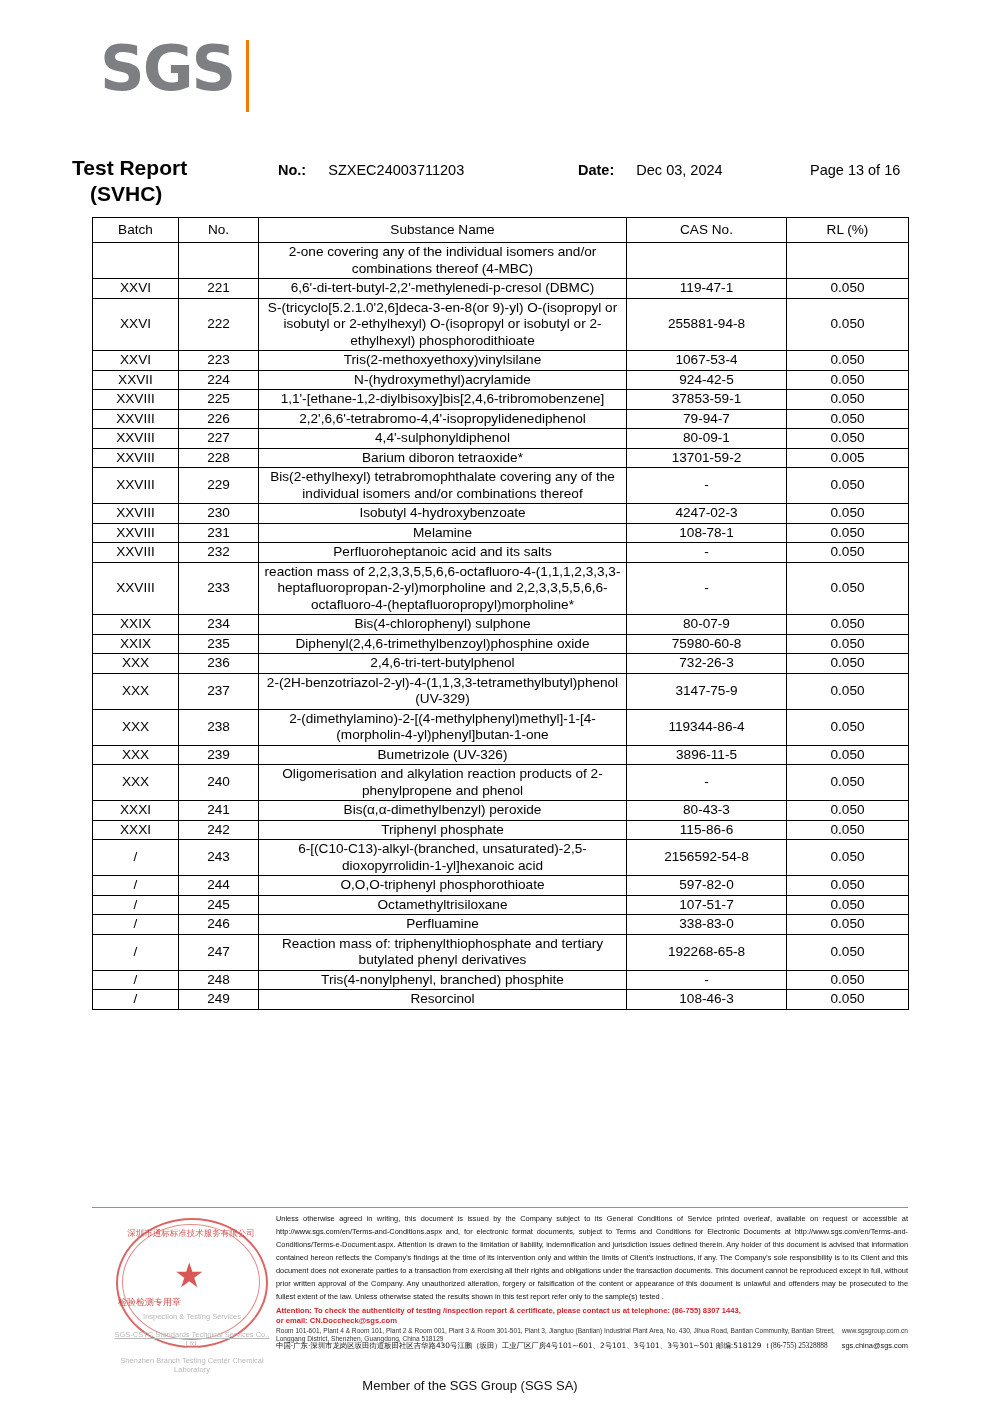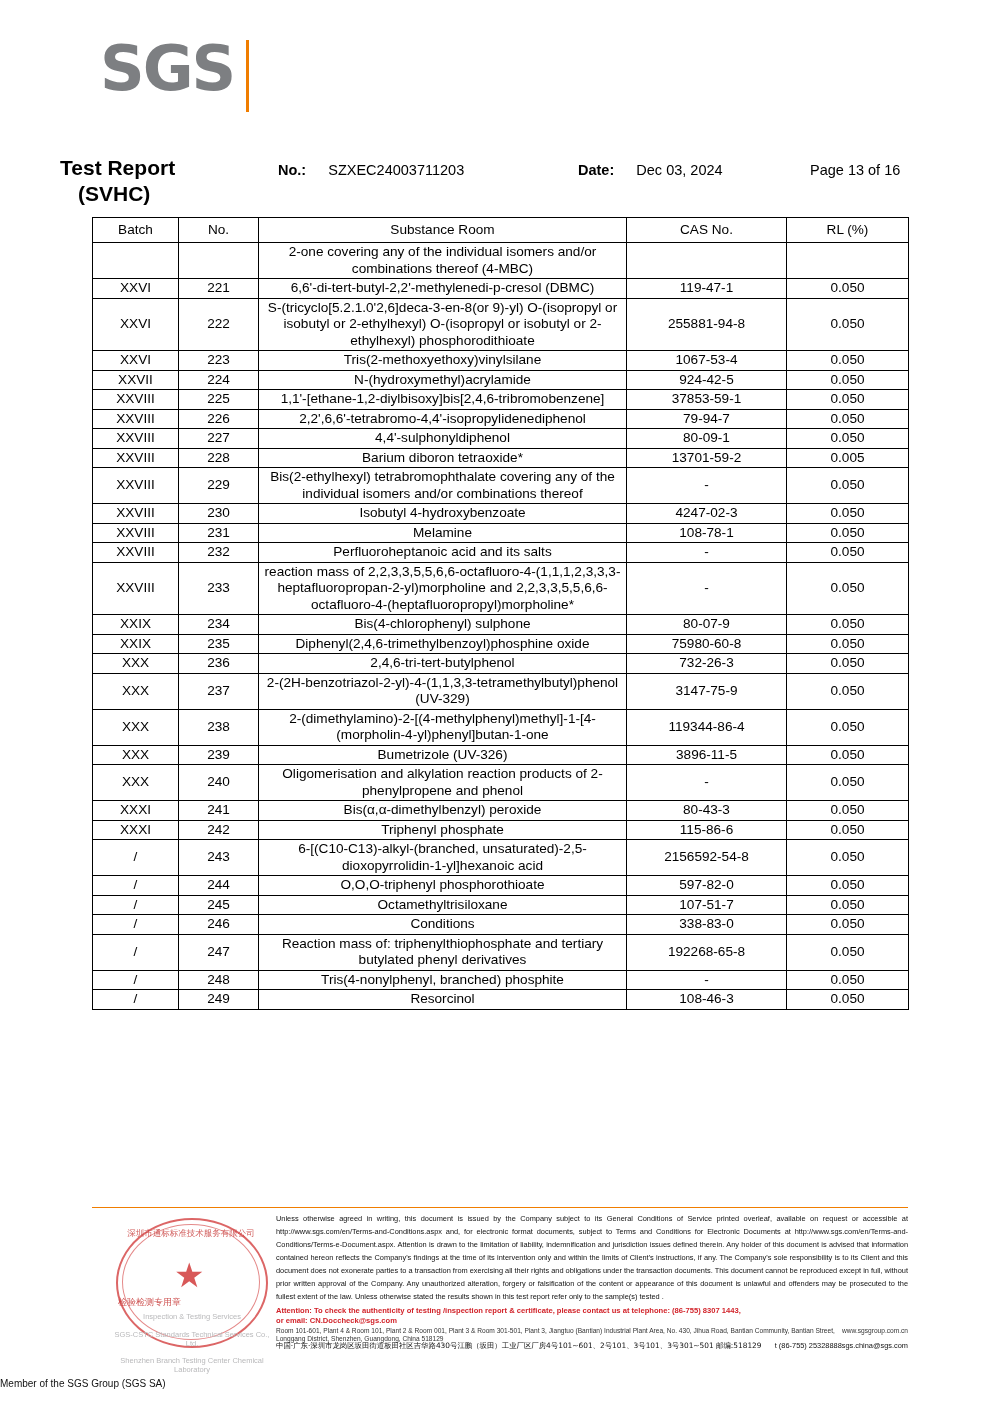--- a/index.html
+++ b/index.html
@@ -40,21 +40,21 @@
   .logo-bar {
     position: absolute;
     left: 146px;
     top: 2px;
     width: 3px;
     height: 72px;
     background: #f07d00;
   }
   .report-title {
     position: absolute;
-    left: 60px;
+    left: 72px;
     top: 155px;
     font-size: 21px;
     font-weight: bold;
     line-height: 26px;
   }
   .report-title .line2 {
     margin-left: 18px;
   }
   .hdr-meta {
     position: absolute;
@@ -154,20 +154,21 @@
     opacity: .9;
     font-family: "DejaVu Sans", sans-serif;
   }
   .stamp .en1 {
     position: absolute;
     left: 0px; top: 108px;
     width: 168px;
     text-align: center;
     font-size: 7.5px;
     color: #b9b9bb;
+    text-decoration: underline;
   }
   .stamp .en2 {
     position: absolute;
     left: 0px; top: 120px;
     width: 168px;
     text-align: center;
     font-size: 7.5px;
     color: #b9b9bb;
   }
   .stamp .en3 {
@@ -219,22 +220,22 @@
   }
   .addr-right {
     float: right;
     font-family: "Liberation Sans", sans-serif;
   }
   .member {
     position: absolute;
     left: 0;
     top: 1378px;
     width: 940px;
-    text-align: left;
-    font-size: 10px;
+    text-align: center;
+    font-size: 13px;
     color: #111;
   }
 </style>
 </head>
 <body>
 
 <div class="page">
 
   <div class="logo-wrap">
     <div class="logo-text">SGS</div>
@@ -265,21 +266,21 @@
       <col class="c-batch">
         <col class="c-no">
         <col class="c-name">
         <col class="c-cas">
         <col class="c-rl">
     </colgroup>
     <thead>
       <tr>
         <th>Batch</th>
         <th>No.</th>
-        <th>Substance Room</th>
+        <th>Substance Name</th>
         <th>CAS No.</th>
         <th>RL (%)</th>
       </tr>
     </thead>
     <tbody id="tbody">
         <tr>
           <td></td>
           <td></td>
           <td class="name">2-one covering any of the individual isomers and/or combinations thereof (4-MBC)</td>
           <td></td>
@@ -456,21 +457,21 @@
         <tr>
           <td>/</td>
           <td>245</td>
           <td class="name">Octamethyltrisiloxane</td>
           <td>107-51-7</td>
           <td>0.050</td>
         </tr>
         <tr>
           <td>/</td>
           <td>246</td>
-          <td class="name">Conditions</td>
+          <td class="name">Perfluamine</td>
           <td>338-83-0</td>
           <td>0.050</td>
         </tr>
         <tr>
           <td>/</td>
           <td>247</td>
           <td class="name">Reaction mass of: triphenylthiophosphate and tertiary butylated phenyl derivatives</td>
           <td>192268-65-8</td>
           <td>0.050</td>
         </tr>
@@ -511,18 +512,18 @@
     <div>or email: CN.Doccheck@sgs.com</div>
   </div>
 
   <div class="addr-en">
     <span class="addr-right">www.sgsgroup.com.cn</span>
     <span>Room 101-601, Plant 4 &amp; Room 101, Plant 2 &amp; Room 001, Plant 3 &amp; Room 301-501, Plant 3, Jiangtuo (Bantian) Industrial Plant Area, No. 430, Jihua Road, Bantian Community, Bantian Street, Longgang District, Shenzhen, Guangdong, China 518129</span>
   </div>
 
   <div class="addr-cn">
     <span class="addr-right">sgs.china@sgs.com</span>
-    <span class="addr-right" style="">t (86-755) 25328888</span>
+    <span class="addr-right" style="margin-right:14px;font-family:Liberation Serif, serif;">t (86-755) 25328888</span>
     <span>中国·广东·深圳市龙岗区坂田街道板田社区吉华路430号江鹏（坂田）工业厂区厂房4号101~601、2号101、3号101、3号301~501 邮编:518129</span>
   </div>
 
   <div class="member">Member of the SGS Group (SGS SA)</div>
 </div>
 
 </body></html>

